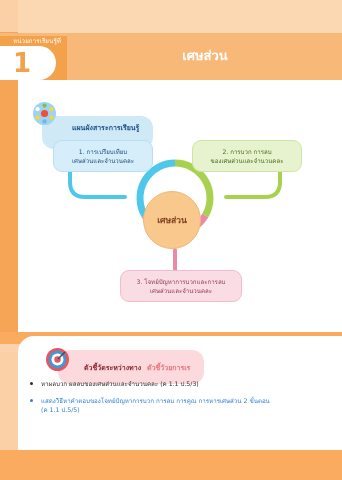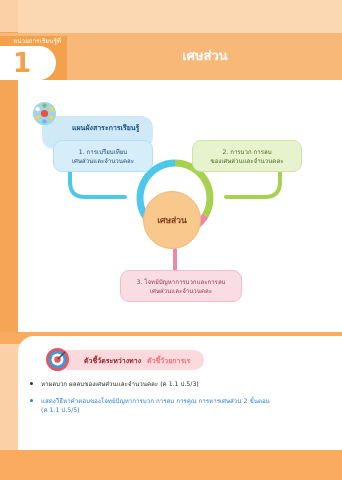--- a/index.html
+++ b/index.html
@@ -222,21 +222,21 @@
     left: 18px; top: 336px;
     width: 324px; height: 114px;
     background: #ffffff;
     border-radius: 16px 0 0 0;
     z-index: 2;
   }
 
   .pill-pink {
     position: absolute;
     left: 58px; top: 350px;
-    height: 20px;
+    height: 34px;
     padding: 0 14px 0 26px;
     background: #fbd9dc;
     border-radius: 12px;
     display: flex;
     align-items: center;
     z-index: 5;
   }
   .pill-pink .t-dark {
     font-size: 7px;
     font-weight: bold;

